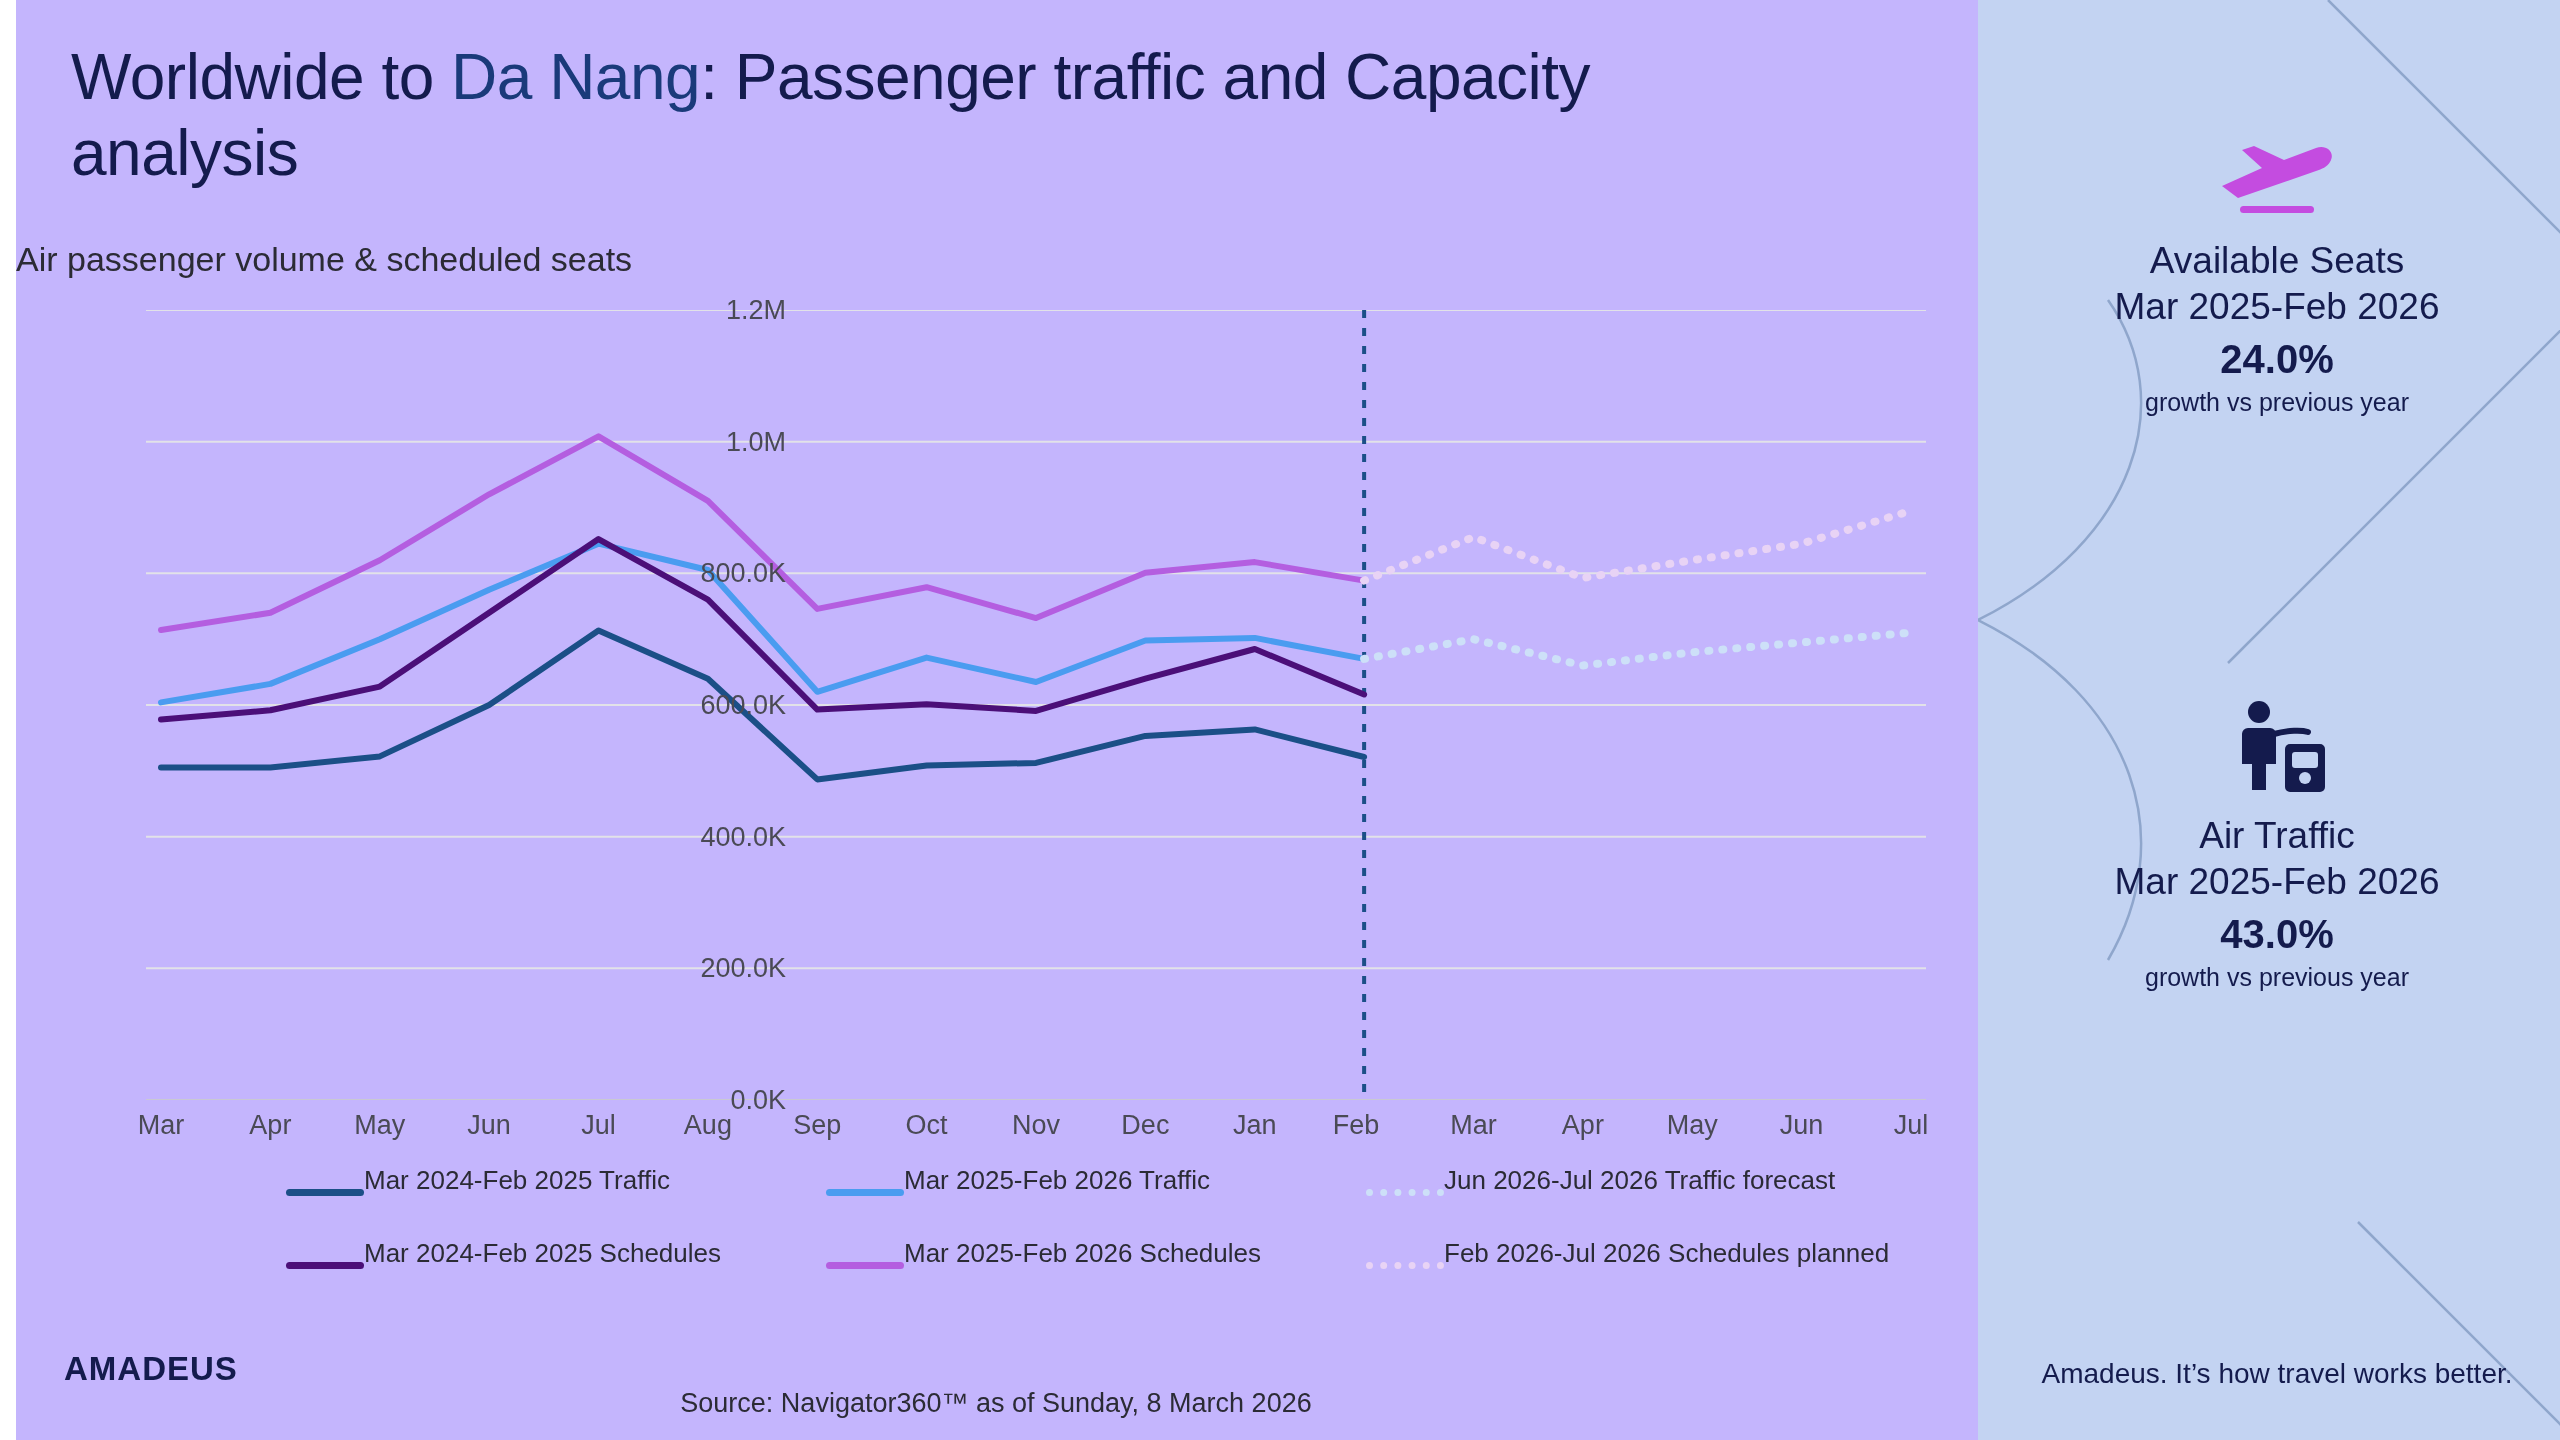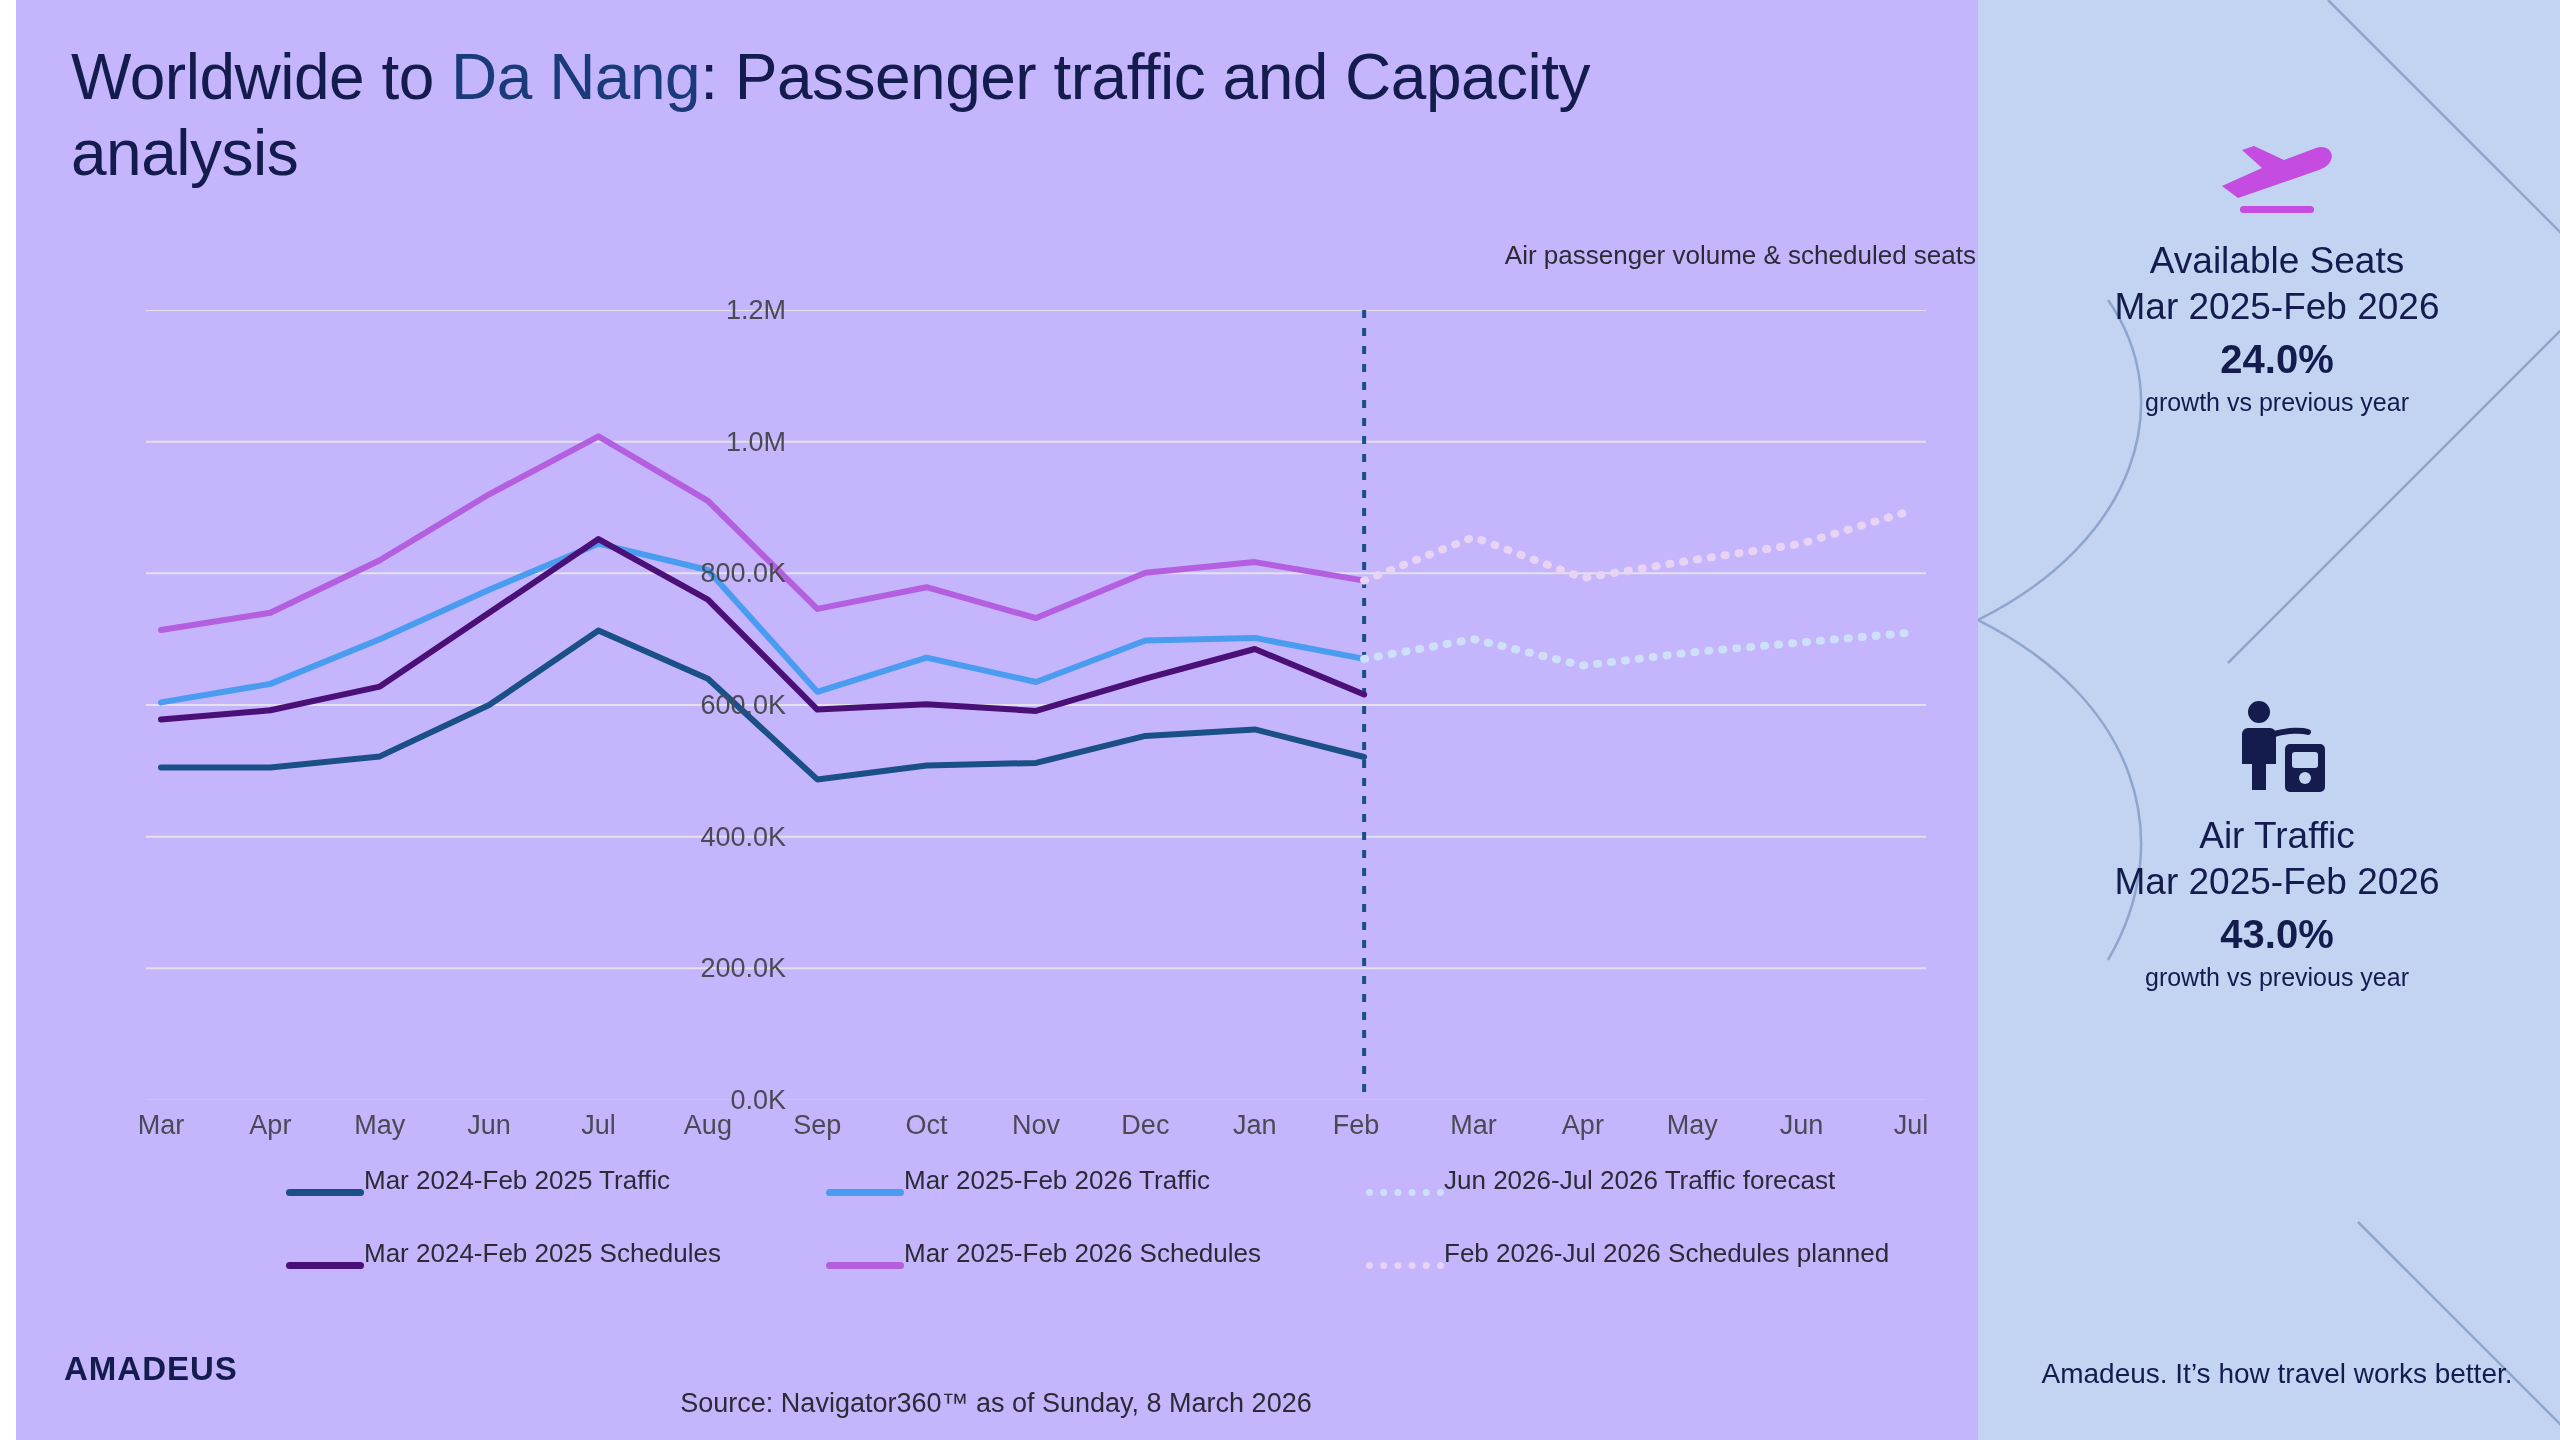--- a/index.html
+++ b/index.html
@@ -32,22 +32,22 @@
     letter-spacing: -0.5px;
   }
   #title .accent { color: #1a3a7a; }
 
   
   #chart-subtitle {
     position: absolute;
     left: 0;
     top: 240px;
     width: 1960px;
-    text-align: right;
-    font-size: 26px;
+    text-align: left;
+    font-size: 34px;
     color: #2b2b35;
   }
 
   #plot-wrap {
     position: absolute;
     left: 130px;
     top: 310px;
     width: 1780px;
     height: 790px;
   }

